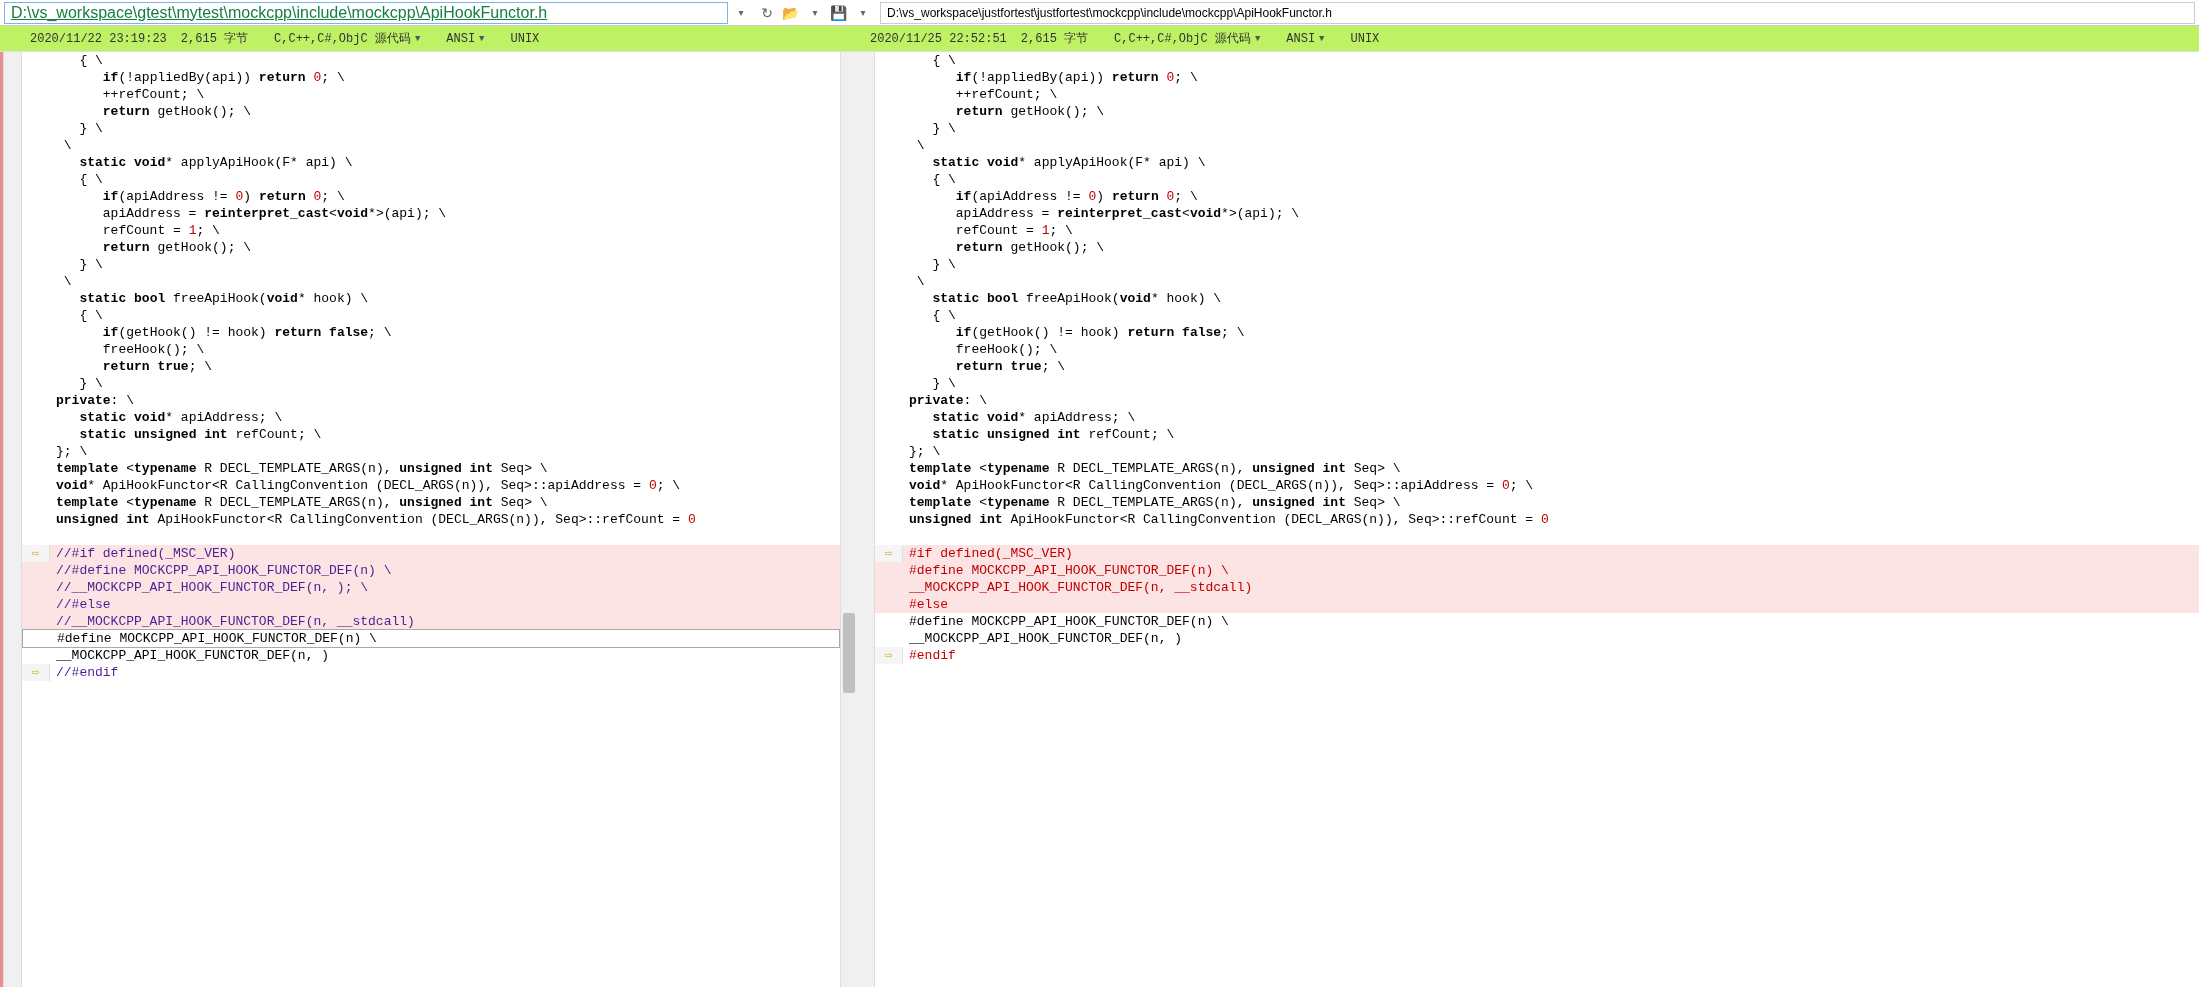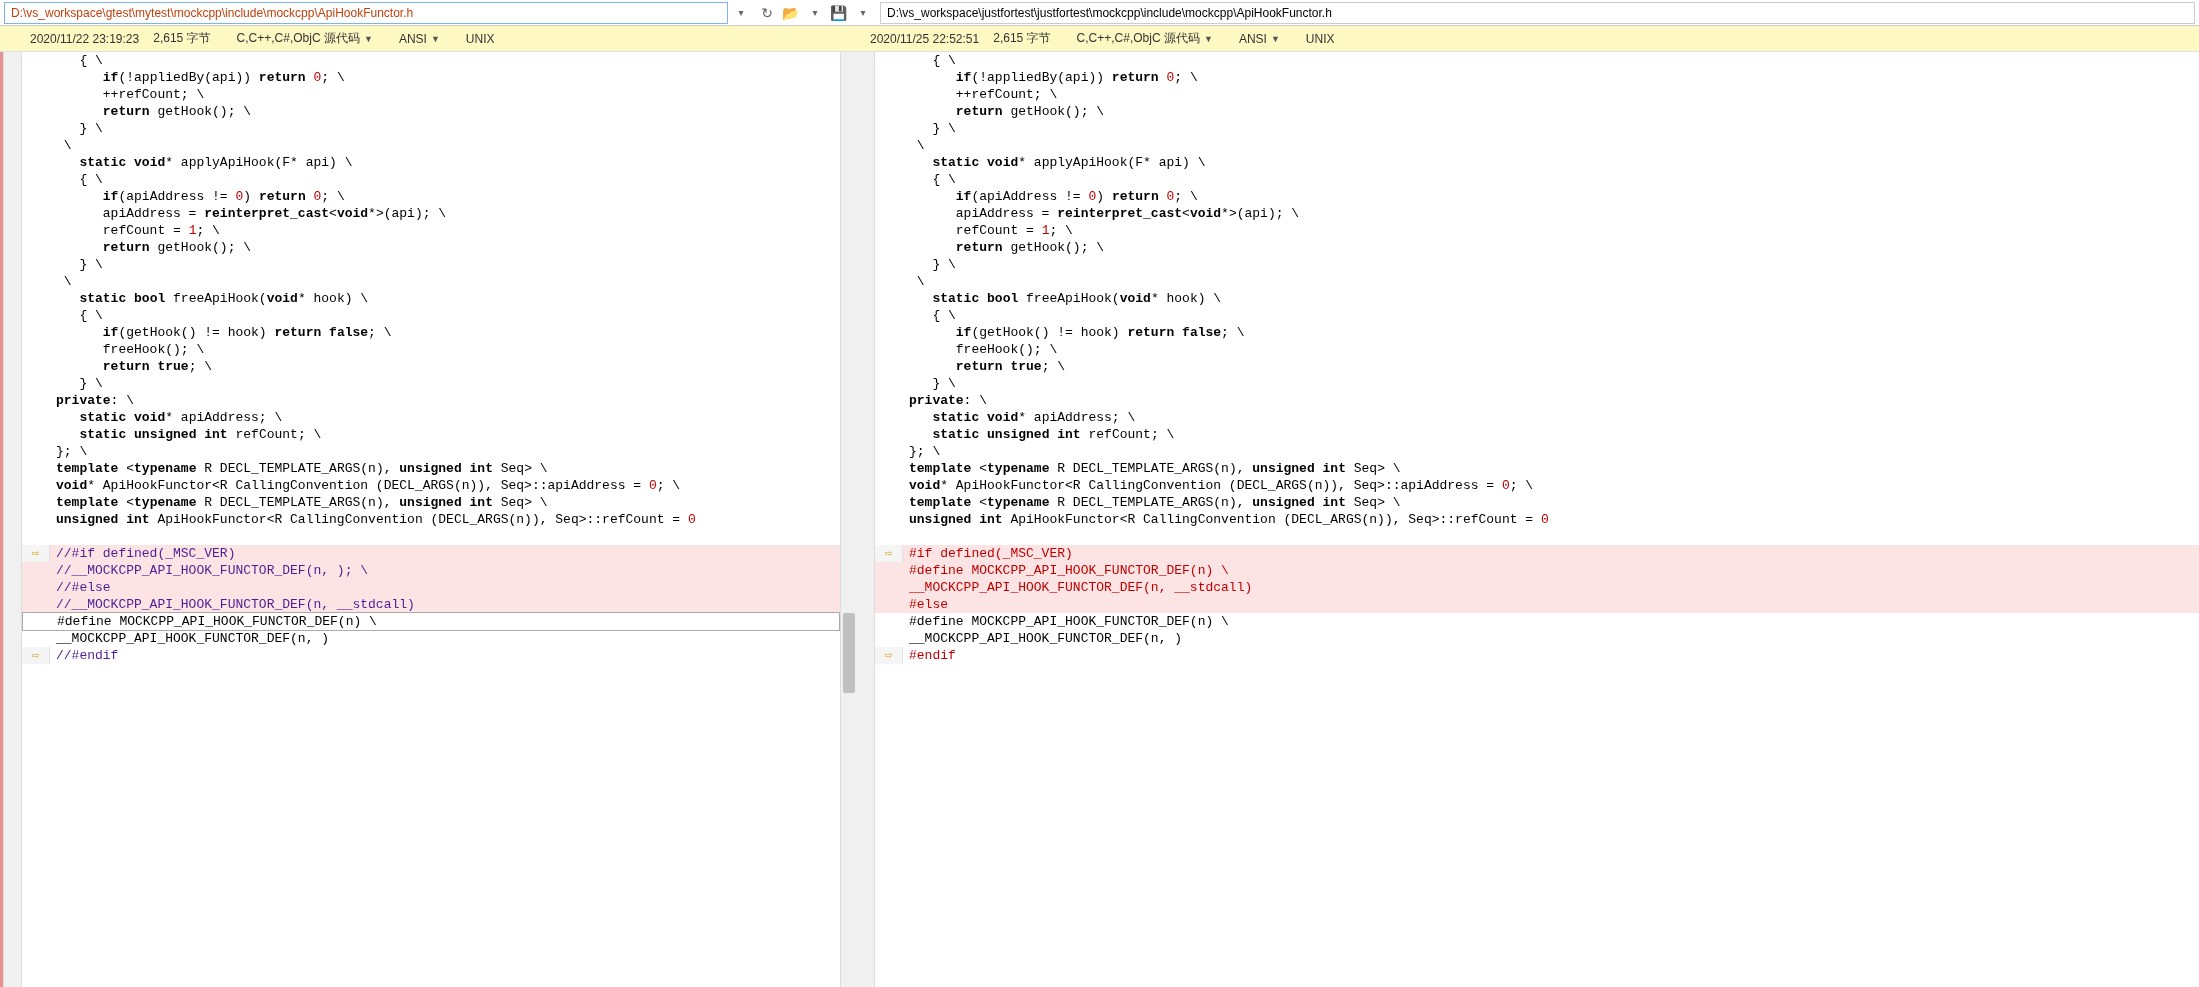--- a/index.html
+++ b/index.html
@@ -23,23 +23,24 @@
   flex: 0 0 750px;
   display: flex;
   align-items: center;
 }
 .path-input {
   flex: 1;
   height: 22px;
   margin: 2px 4px;
   border: 1px solid #7eb4ea;
   padding: 0 6px;
-  font-size: 12px;
-  color: #c2410c;
+  font-size: 16px;
+  color: #15803d;
   background: #fff;
+  text-decoration: underline;
 }
 .dropdown-arrow {
   width: 18px;
   text-align: center;
   color: #666;
   font-size: 10px;
 }
 .toolbar-icons {
   display: flex;
   align-items: center;
@@ -68,22 +69,23 @@
   margin: 2px 4px 2px 0;
   border: 1px solid #ccc;
   padding: 0 6px;
   font-size: 12px;
   color: #000;
   background: #fff;
 }
 .info-bar {
   display: flex;
   height: 26px;
-  background: #fef9c3;
+  background: #bef264;
   border-bottom: 1px solid #e0e0e0;
+  font-family: Liberation Mono, monospace;
 }
 .info-left, .info-right {
   display: flex;
   align-items: center;
   padding: 0 10px 0 30px;
   gap: 14px;
   font-size: 12px;
   color: #333;
 }
 .info-left { flex: 0 0 840px; }
@@ -341,20 +343,24 @@
       </div>
       <div class="empty-line"></div>
       <div class="code-line bg-diff-pink">
         <div class="gutter">
           <span class="marker-arrow">⇨</span>
         </div>
         <div class="line-content"><span class="comment">//#if defined(_MSC_VER)</span></div>
       </div>
       <div class="code-line bg-diff-pink">
         <div class="gutter"></div>
+        <div class="line-content"><span class="comment">//#define MOCKCPP_API_HOOK_FUNCTOR_DEF(n) \</span></div>
+      </div>
+      <div class="code-line bg-diff-pink">
+        <div class="gutter"></div>
         <div class="line-content"><span class="comment">//__MOCKCPP_API_HOOK_FUNCTOR_DEF(n, ); \</span></div>
       </div>
       <div class="code-line bg-diff-pink">
         <div class="gutter"></div>
         <div class="line-content"><span class="comment">//#else</span></div>
       </div>
       <div class="code-line bg-diff-pink">
         <div class="gutter"></div>
         <div class="line-content"><span class="comment">//__MOCKCPP_API_HOOK_FUNCTOR_DEF(n, __stdcall)</span></div>
       </div>

